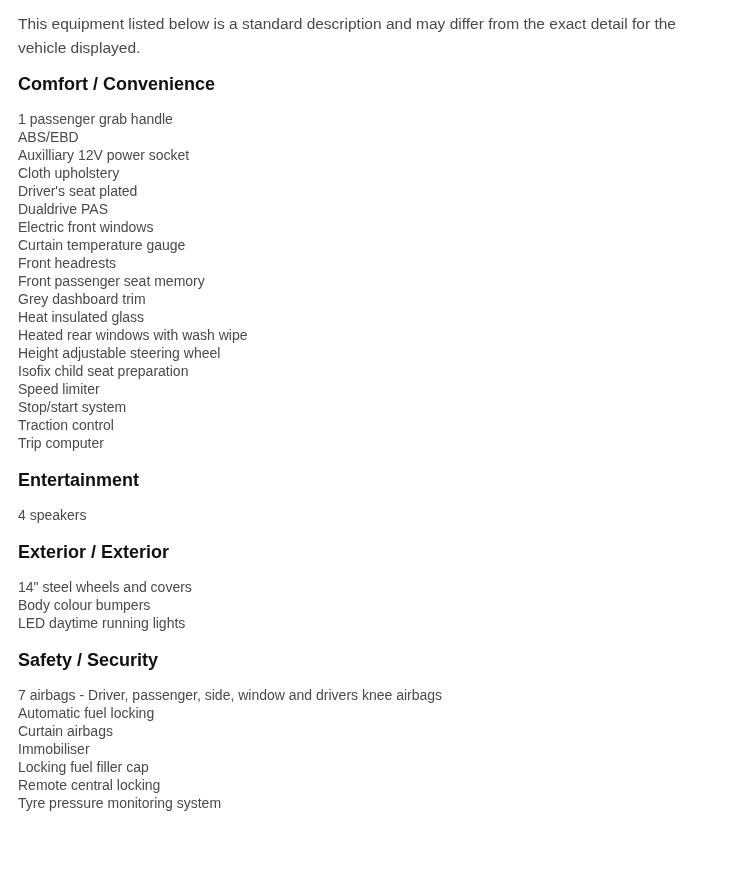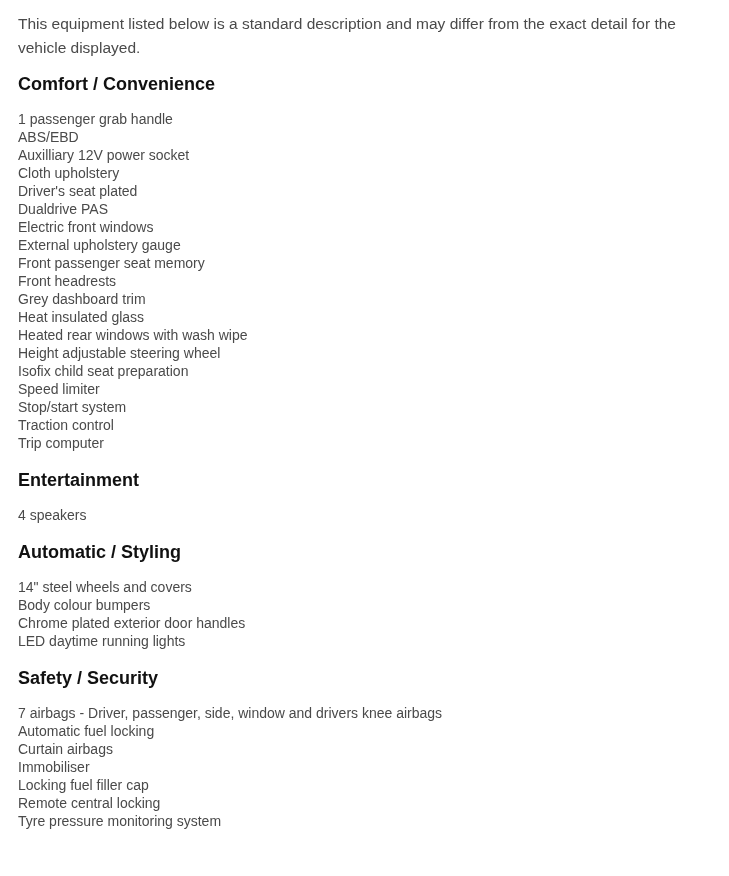--- a/index.html
+++ b/index.html
@@ -54,46 +54,45 @@
       <div class="section section-comfort">
         <h3 class="section-title">Comfort / Convenience</h3>
         <ul class="item-list">
           <li>1 passenger grab handle</li>
           <li>ABS/EBD</li>
           <li>Auxilliary 12V power socket</li>
           <li>Cloth upholstery</li>
           <li>Driver's seat plated</li>
           <li>Dualdrive PAS</li>
           <li>Electric front windows</li>
-          <li>External upholstery gauge</li>
+          <li>Curtain temperature gauge</li>
+          <li>Front headrests</li>
           <li>Front passenger seat memory</li>
-          <li>Front headrests</li>
           <li>Grey dashboard trim</li>
           <li>Heat insulated glass</li>
           <li>Heated rear windows with wash wipe</li>
           <li>Height adjustable steering wheel</li>
           <li>Isofix child seat preparation</li>
           <li>Speed limiter</li>
           <li>Stop/start system</li>
           <li>Traction control</li>
           <li>Trip computer</li>
         </ul>
       </div>
       <div class="section section-entertainment">
         <h3 class="section-title">Entertainment</h3>
         <ul class="item-list">
           <li>4 speakers</li>
         </ul>
       </div>
       <div class="section section-exterior">
-        <h3 class="section-title">Automatic / Styling</h3>
+        <h3 class="section-title">Exterior / Exterior</h3>
         <ul class="item-list">
           <li>14" steel wheels and covers</li>
           <li>Body colour bumpers</li>
-          <li>Chrome plated exterior door handles</li>
           <li>LED daytime running lights</li>
         </ul>
       </div>
       <div class="section section-safety">
         <h3 class="section-title">Safety / Security</h3>
         <ul class="item-list">
           <li>7 airbags - Driver, passenger, side, window and drivers knee airbags</li>
           <li>Automatic fuel locking</li>
           <li>Curtain airbags</li>
           <li>Immobiliser</li>

